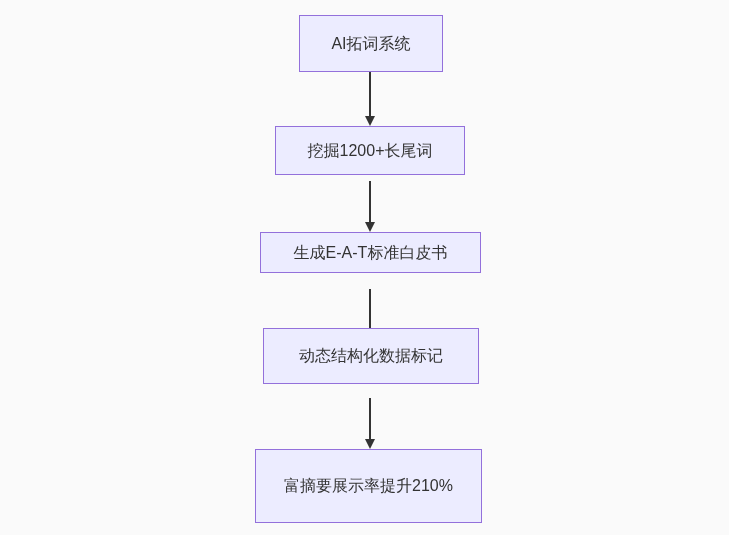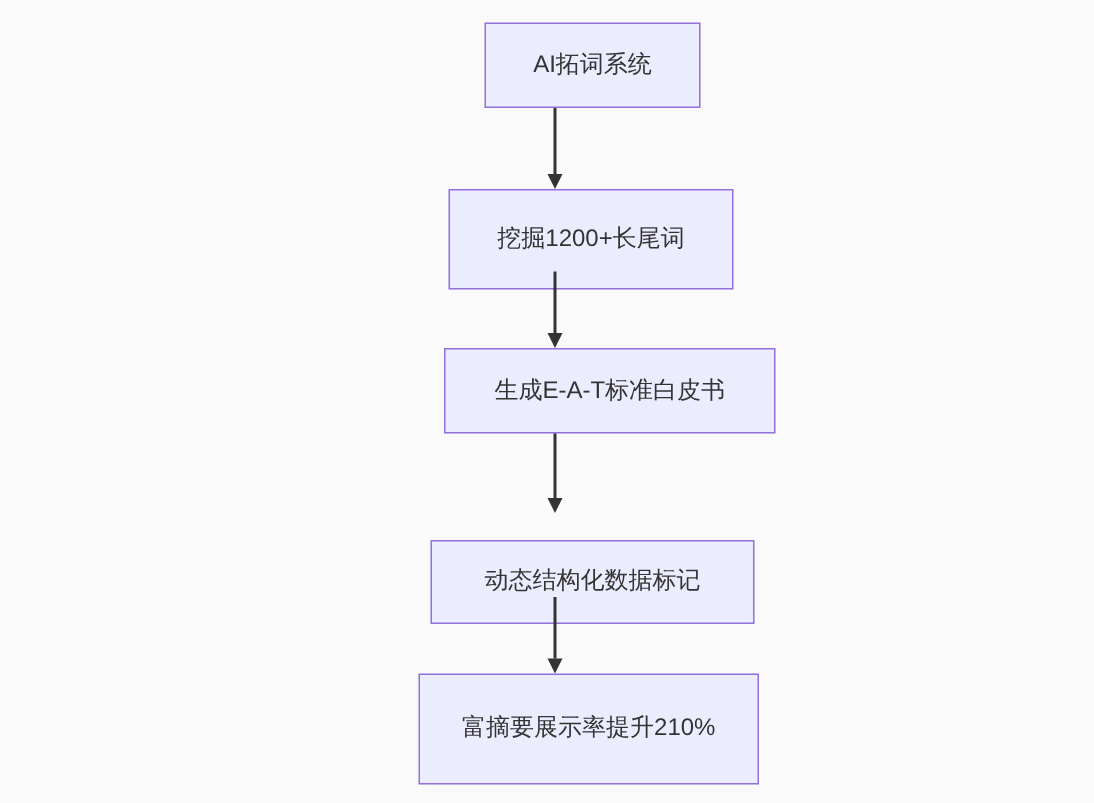--- a/index.html
+++ b/index.html
@@ -20,27 +20,26 @@
     display: flex;
     align-items: center;
     justify-content: center;
     background: #ECECFF;
     border: 1.5px solid #9370DB;
     color: #333333;
     font-size: 16px;
     text-align: center;
     line-height: 1.2;
     white-space: nowrap;
-    margin-left: 24px;
   }
   
   .n1 { left: 299px; top: 15px;  width: 144px; height: 57px; }
-  .n2 { left: 275px; top: 126px; width: 190px; height: 67px; }
-  .n3 { left: 272px; top: 232px; width: 221px; height: 57px; }
-  .n4 { left: 263px; top: 360px; width: 216px; height: 56px; }
+  .n2 { left: 275px; top: 126px; width: 190px; height: 49px; }
+  .n3 { left: 260px; top: 232px; width: 221px; height: 41px; }
+  .n4 { left: 263px; top: 328px; width: 216px; height: 56px; }
   .n5 { left: 255px; top: 449px; width: 227px; height: 74px; }
 
   .edge {
     position: absolute;
     left: 369px;
     width: 2px;
     background: #333333;
   }
   .e1 { top: 72px;  height: 44px; }
   .e2 { top: 181px; height: 41px; }

